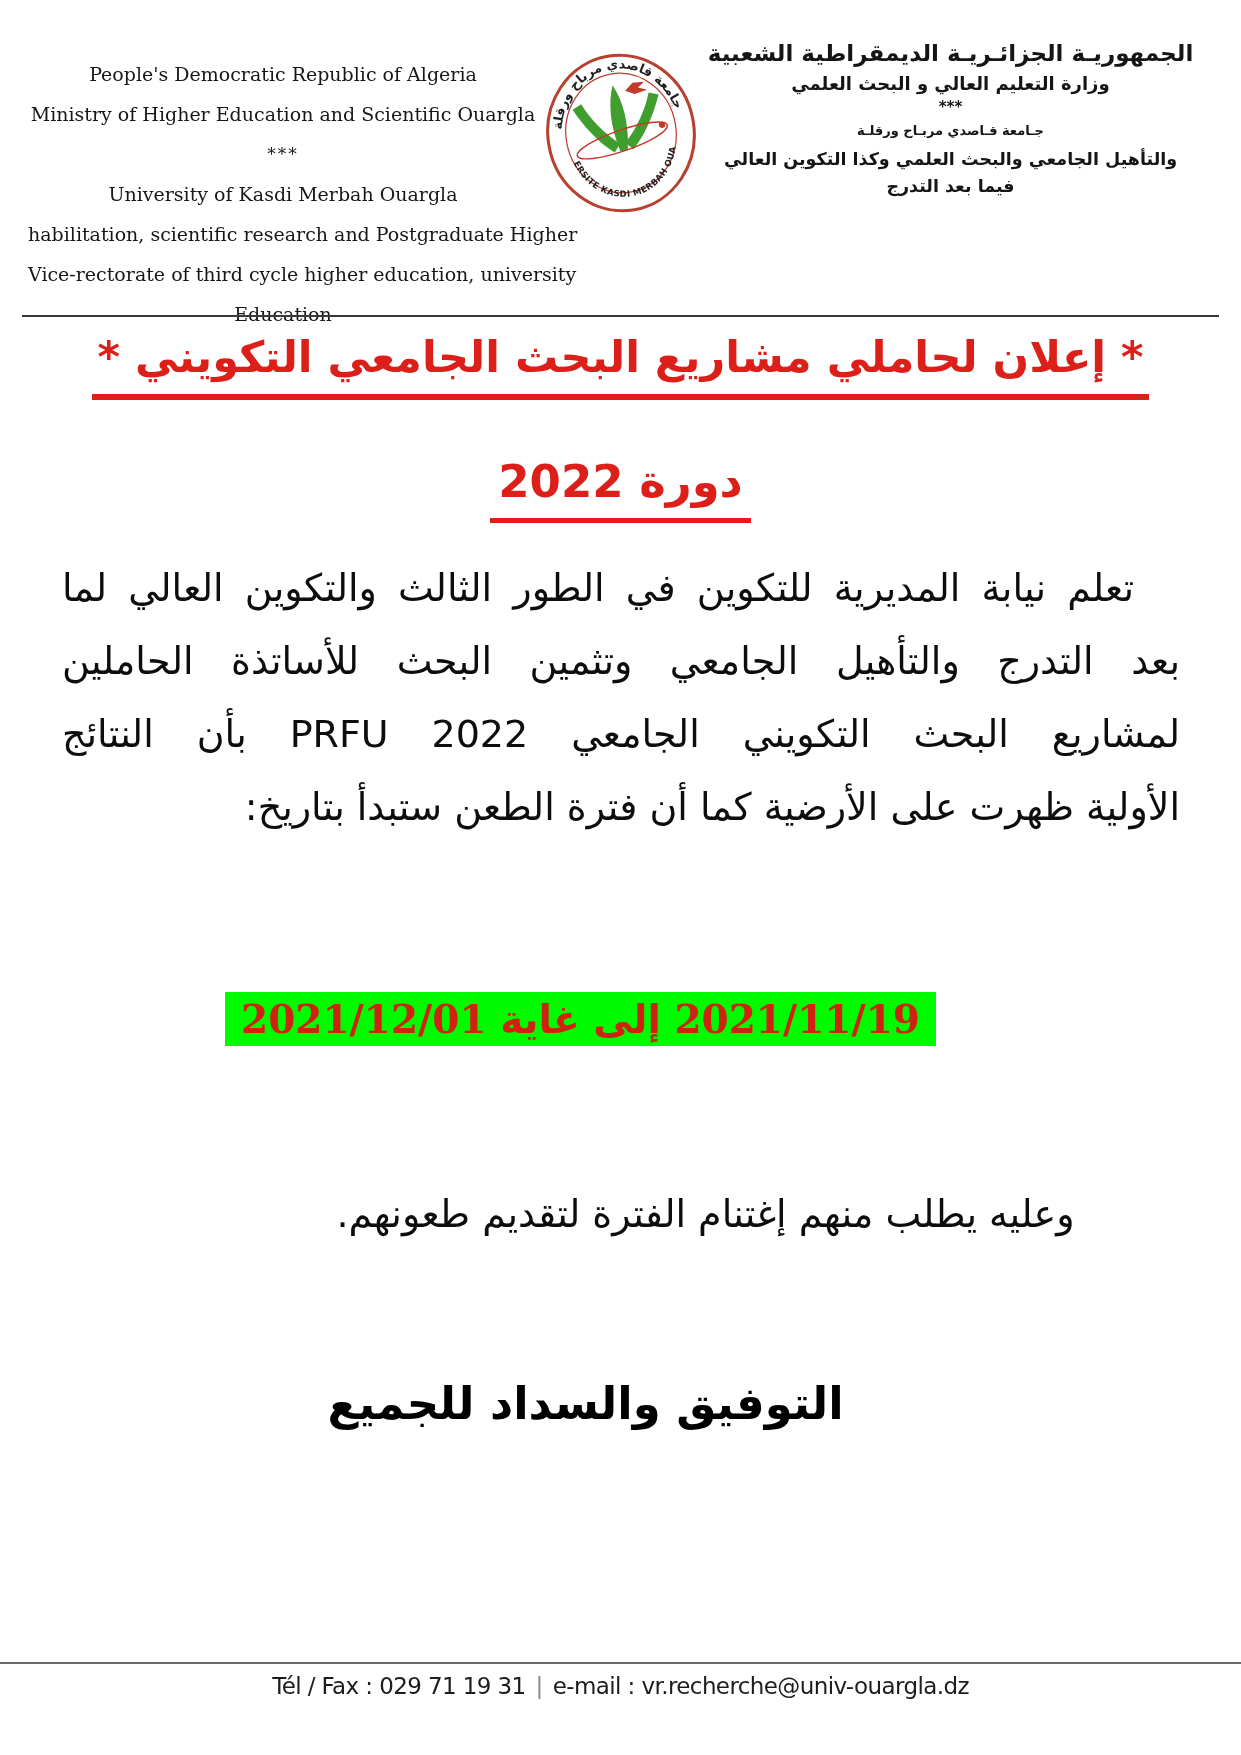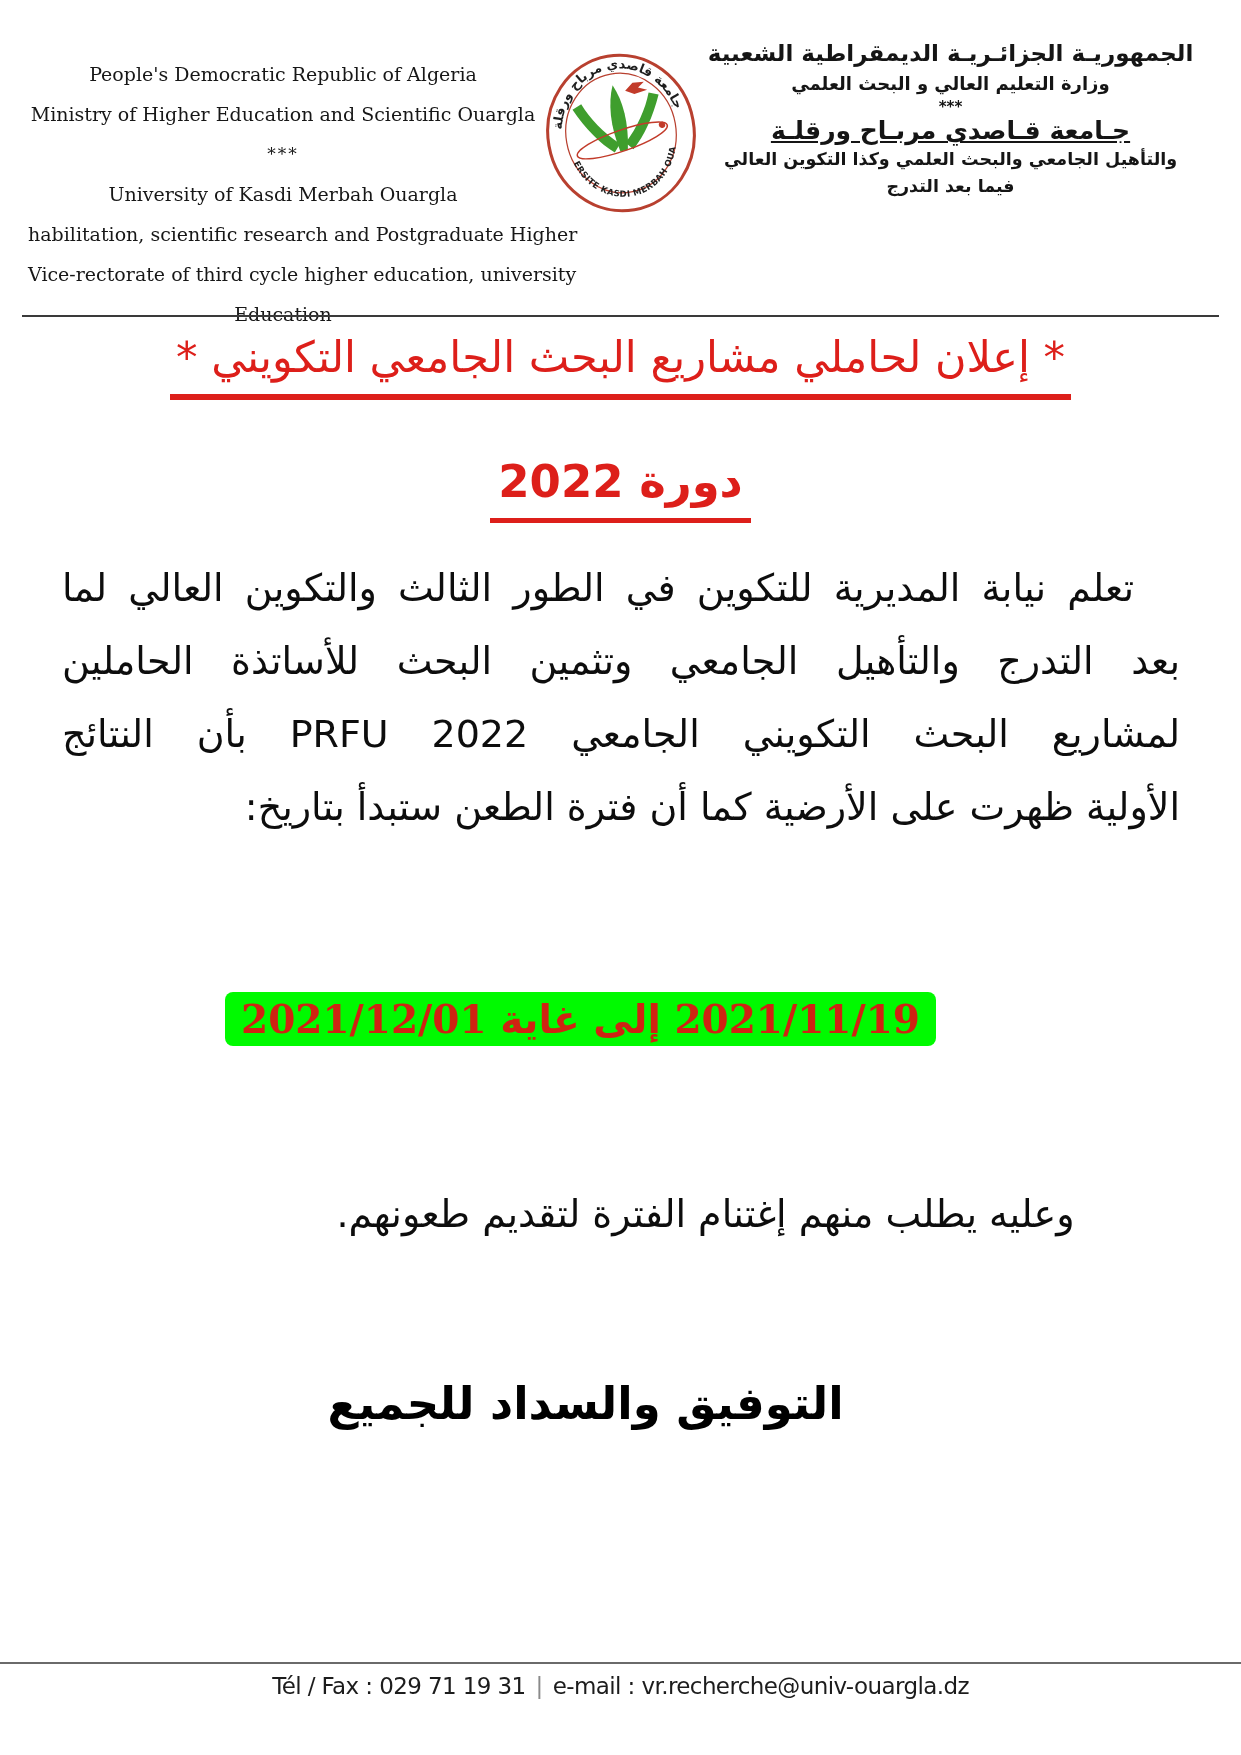--- a/index.html
+++ b/index.html
@@ -16,31 +16,31 @@
     font-size:19px; line-height:40px; color:#171717; white-space:nowrap;
   }
   .hdr-left .stars { font-size:17px; letter-spacing:2px; }
   .hdr-right {
     position:absolute; left:688px; top:36px; width:525px;
     direction:rtl; text-align:center; font-weight:bold; color:#151515;
   }
   .hdr-right .r1 { font-size:23px; line-height:34px; }
   .hdr-right .r2 { font-size:18px; line-height:28px; }
   .hdr-right .rstars { font-size:15px; line-height:18px; font-weight:bold; }
-  .hdr-right .r4 { font-size:25px; line-height:30px;text-decoration:underline; }
+  .hdr-right .r4 { font-size:13px; line-height:30px; }
   .hdr-right .r5 { font-size:17.5px; line-height:27px; }
   .logo { position:absolute; left:545px; top:52px; width:152px; height:162px; }
   .hdr-rule {
     position:absolute; left:22px; top:315px; width:1197px; height:2px;
     background:#3a3a3a;
   }
   
   .title-wrap { position:absolute; left:0; top:328px; width:100%; text-align:center; }
   .title-main {
-    display:inline-block; direction:rtl; font-weight:normal; font-size:43px;
+    display:inline-block; direction:rtl; font-weight:bold; font-size:43px;
     color:#dd1f1a; padding:0 6px 8px 6px; border-bottom:6px solid #dd1f1a;
     line-height:58px;
   }
   .title2-wrap { position:absolute; left:0; top:452px; width:100%; text-align:center; }
   .title-session {
     display:inline-block; direction:rtl; font-weight:bold; font-size:45px;
     color:#dd1f1a; padding:0 8px 6px 8px; border-bottom:5px solid #dd1f1a;
     line-height:60px;
   }
   
@@ -51,21 +51,20 @@
   .body-line { text-align:justify; text-align-last:justify; white-space:normal; }
   .body-line.first { padding-right:46px; }
   .body-line.last { text-align-last:right; }
   
   .hl-wrap { position:absolute; left:0; top:992px; width:100%; text-align:center; }
   .hl {
     display:inline-block; direction:rtl; margin-right:80px;
     background:#00fa00; color:#cf2312; font-weight:bold; font-size:39px;
     line-height:54px; padding:0 16px;
     font-family:"DejaVu Serif","DejaVu Sans",serif;
-    border-radius:8px;
   }
   
   .appeal-wrap { position:absolute; left:0; top:1183px; width:100%; text-align:center; }
   .appeal {
     display:inline-block; direction:rtl; margin-left:170px;
     font-size:38px; color:#0d0d0d; line-height:62px;
   }
   .closing-wrap { position:absolute; left:0; top:1368px; width:100%; text-align:center; }
   .closing {
     display:inline-block; direction:rtl; margin-right:70px;

